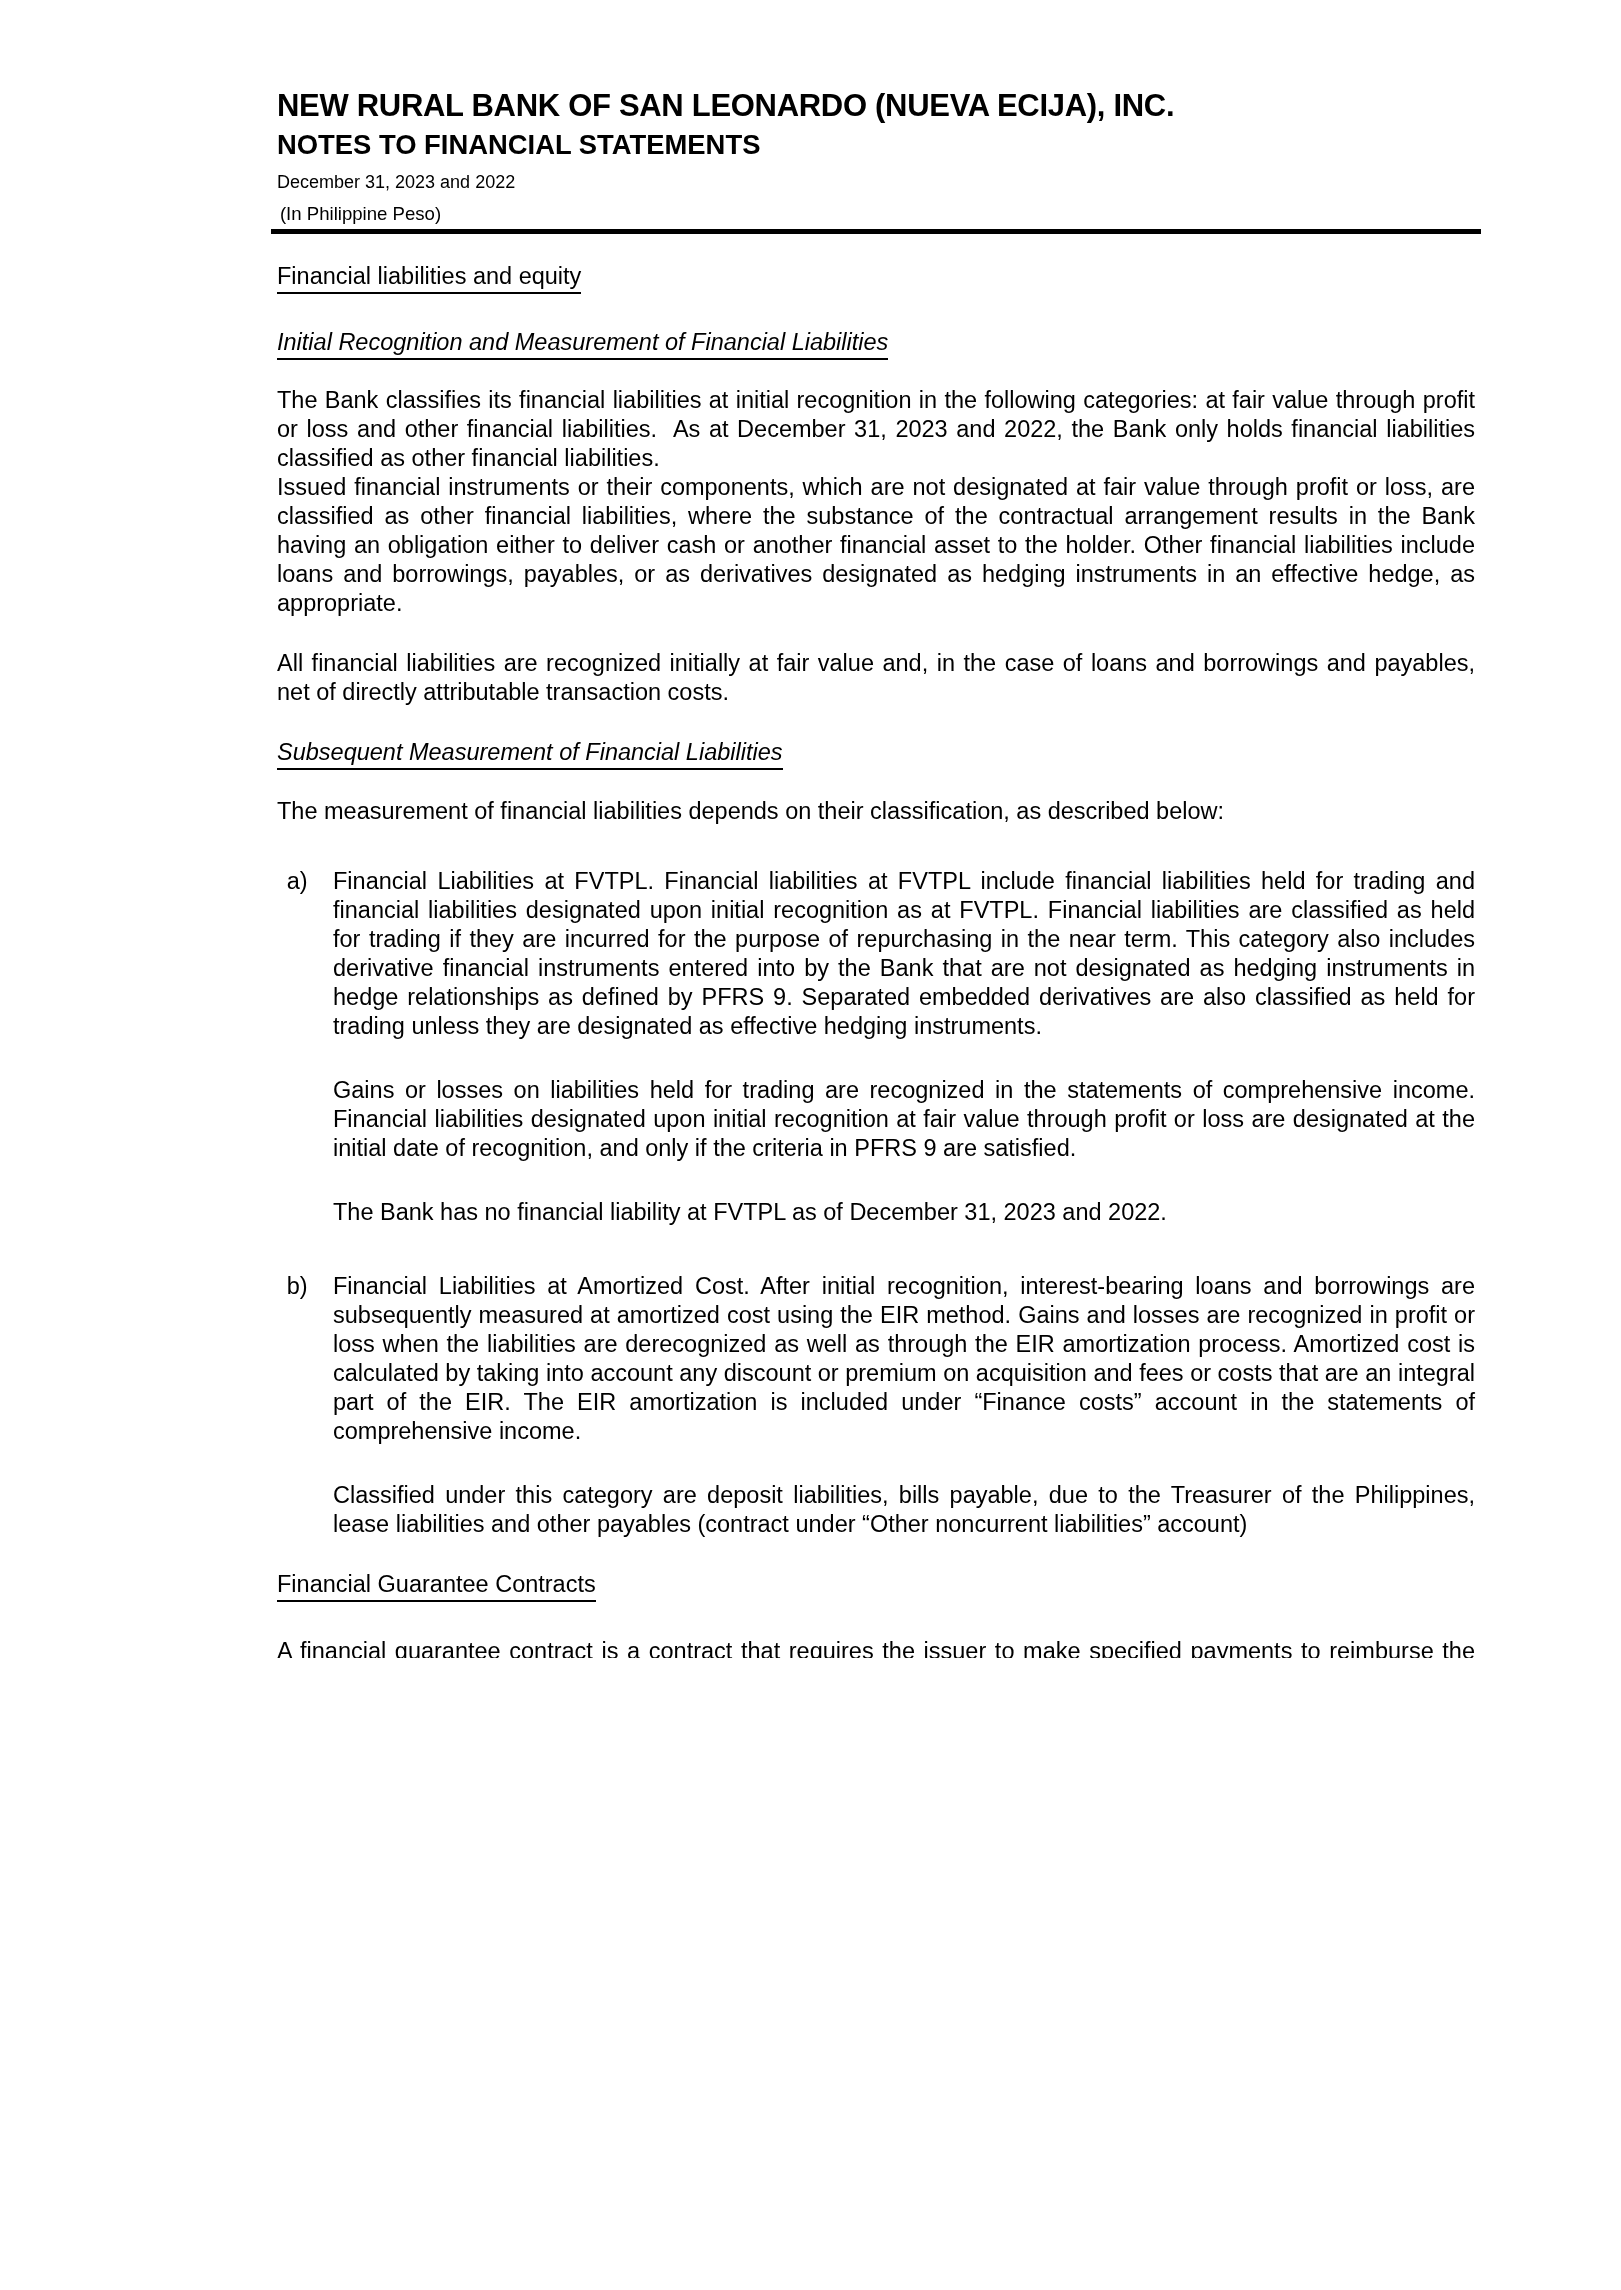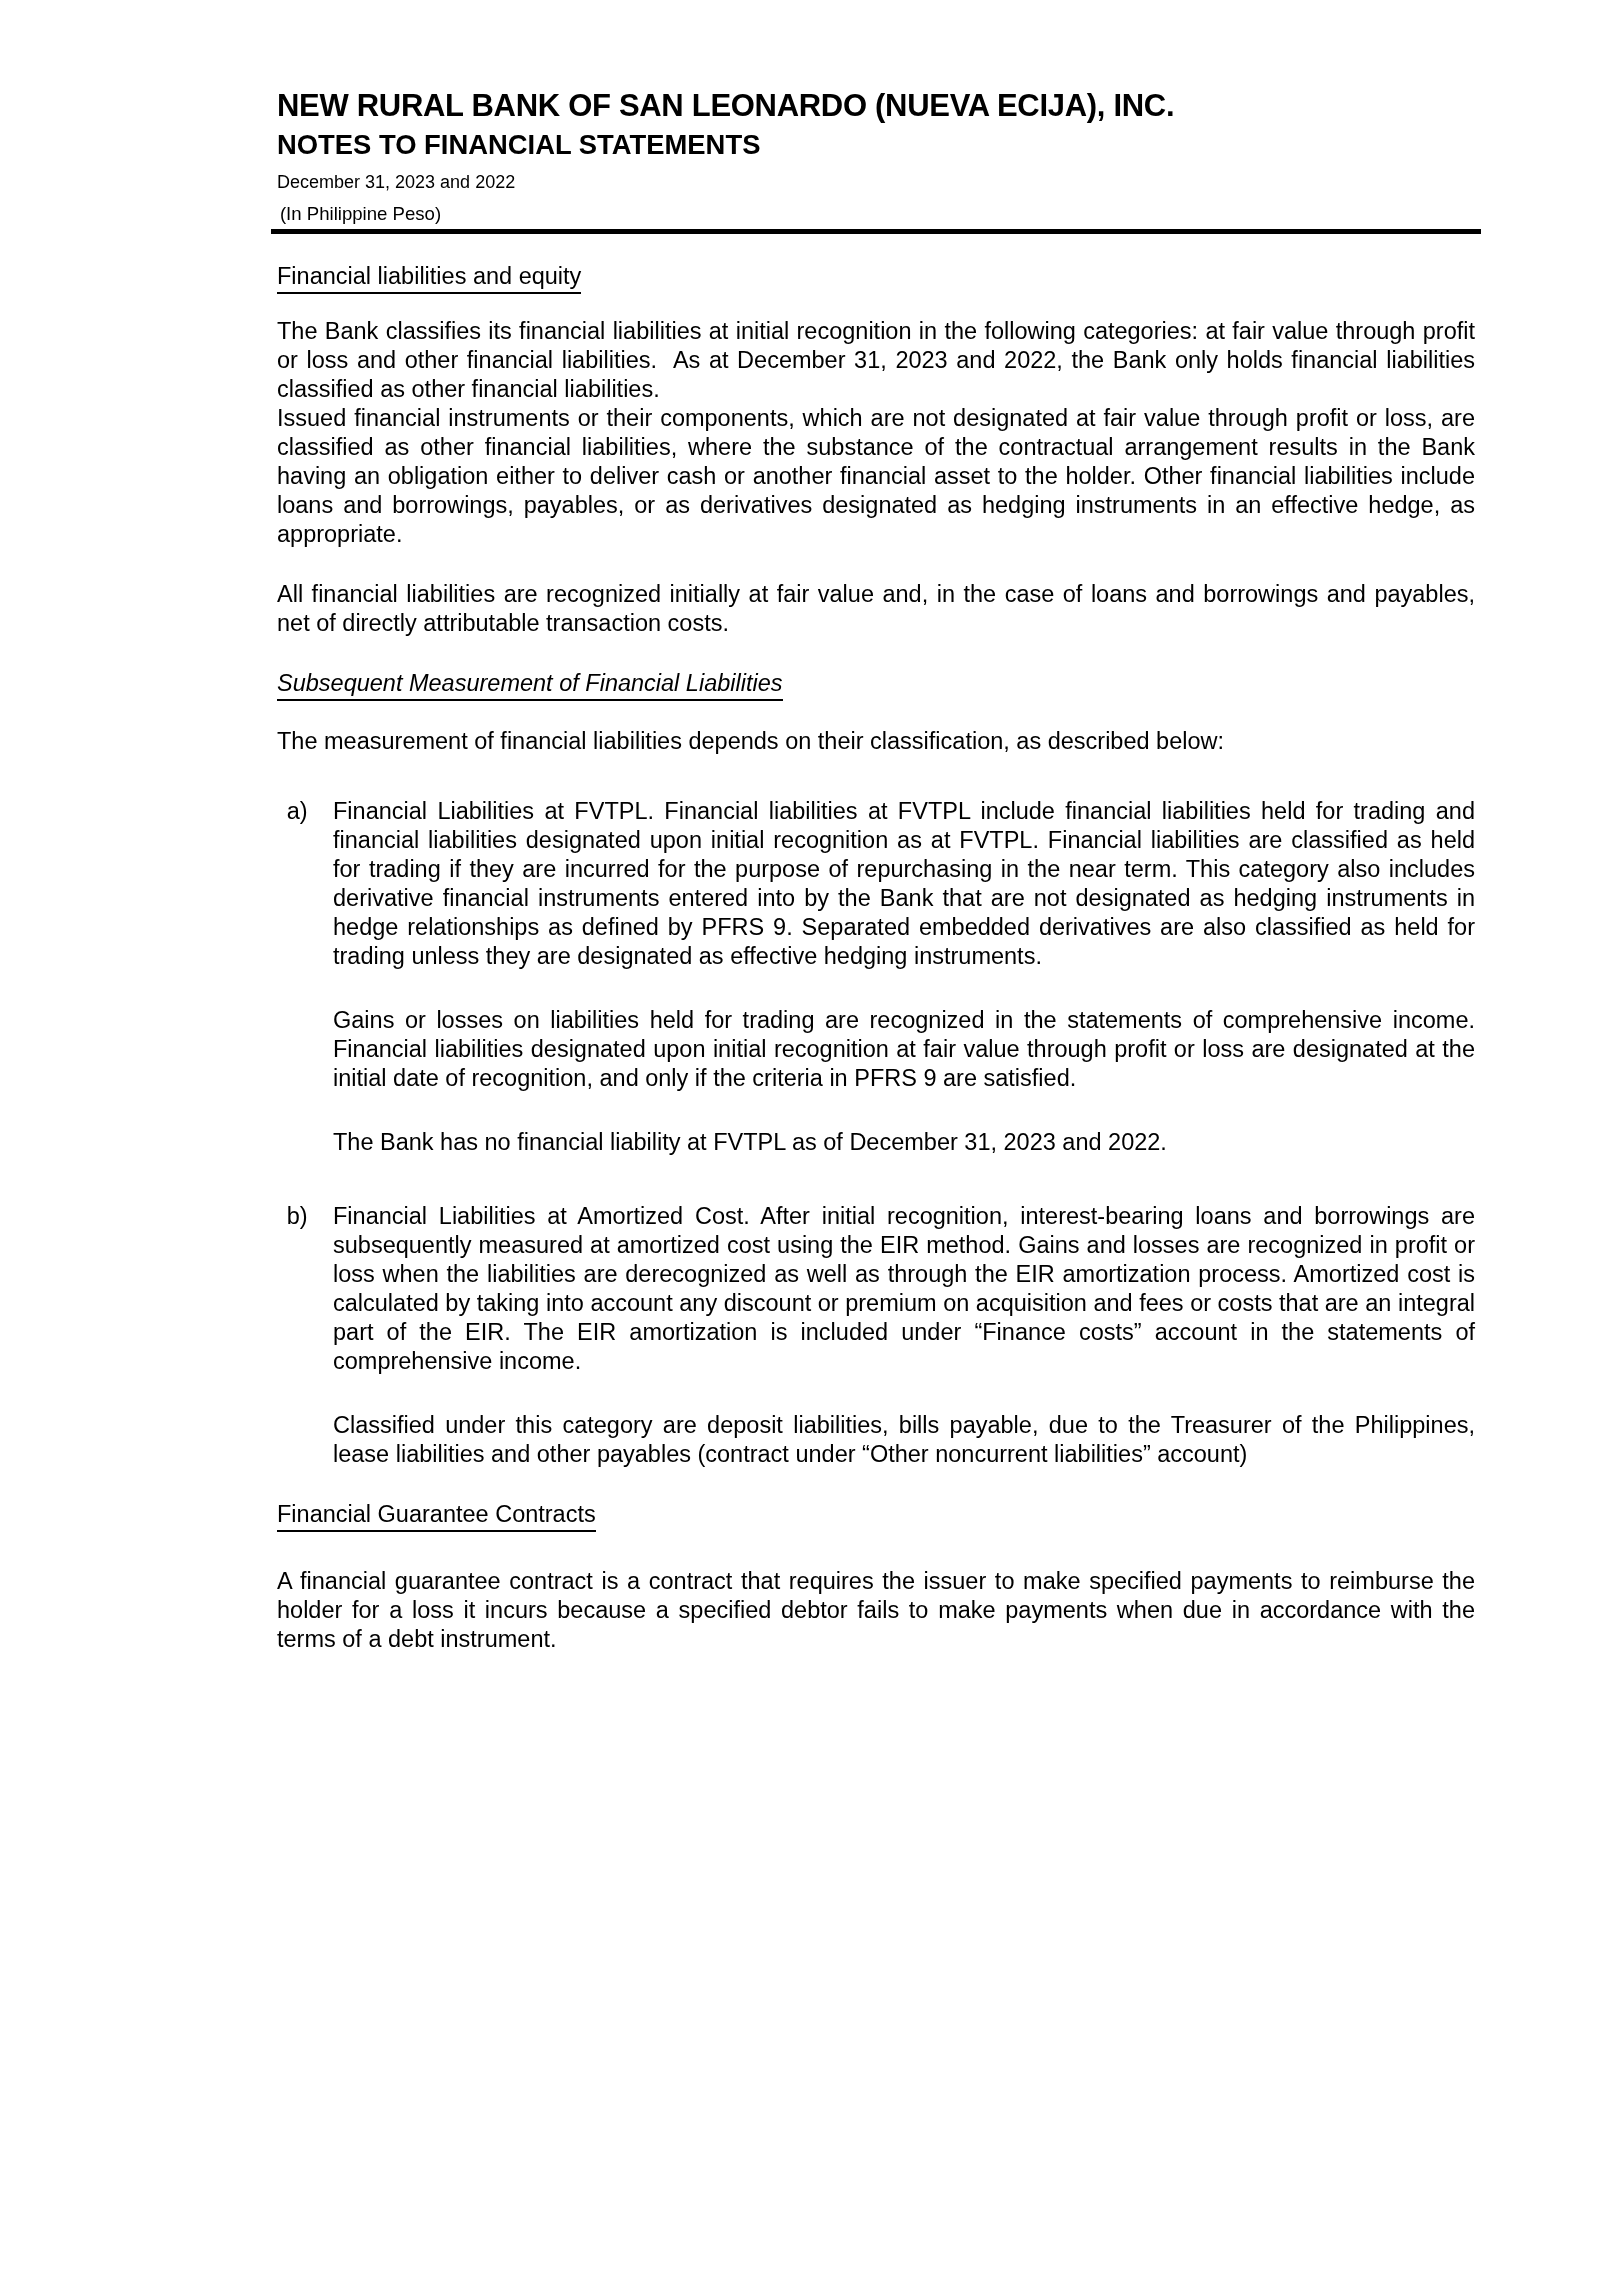--- a/index.html
+++ b/index.html
@@ -59,21 +59,21 @@
     padding-bottom:1px;
   }
   .heading.it { font-style:italic; margin-bottom:26.5px; }
   .para {
     font-size:23.5px;
     line-height:29px;
     text-align:justify;
   }
   .mb0  { margin-bottom:0; }
   .mb29 { margin-bottom:28px; }
-  .mb30 { margin-bottom:23px; }
+  .mb30 { margin-bottom:34px; }
   .mb32 { margin-bottom:31px; }
   .mb36 { margin-bottom:35px; }
   .mb42 { margin-bottom:41px; }
   .mb46 { margin-bottom:45px; }
   .list-item {
     position:relative;
     padding-left:56px;
   }
   .list-item .marker {
     position:absolute;
@@ -99,20 +99,23 @@
     <div class="bank-name">NEW RURAL BANK OF SAN LEONARDO (NUEVA ECIJA), INC.</div>
     <div class="doc-title">NOTES TO FINANCIAL STATEMENTS</div>
     <div class="date-line">December 31, 2023 and 2022</div>
     <div class="currency-note">(In Philippine Peso)</div>
     <div class="header-rule"></div>
 
     <div class="heading mb30">
       <span class="u">Financial liabilities and equity</span>
     </div>
 
+    <div class="heading it">
+      <span class="u">Initial Recognition and Measurement of Financial Liabilities</span>
+    </div>
 
     <p class="para mb0">The Bank classifies its financial liabilities at initial recognition in the following categories: at fair value through profit or loss and other financial liabilities.&nbsp; As at December 31, 2023 and 2022, the Bank only holds financial liabilities classified as other financial liabilities.</p>
     <p class="para mb32">Issued financial instruments or their components, which are not designated at fair value through profit or loss, are classified as other financial liabilities, where the substance of the contractual arrangement results in the Bank having an obligation either to deliver cash or another financial asset to the holder. Other financial liabilities include loans and borrowings, payables, or as derivatives designated as hedging instruments in an effective hedge, as appropriate.</p>
     <p class="para mb32">All financial liabilities are recognized initially at fair value and, in the case of loans and borrowings and payables, net of directly attributable transaction costs.</p>
 
     <div class="heading it mb29">
       <span class="u">Subsequent Measurement of Financial Liabilities</span>
     </div>
 
     <p class="para mb42">The measurement of financial liabilities depends on their classification, as described below:</p>

